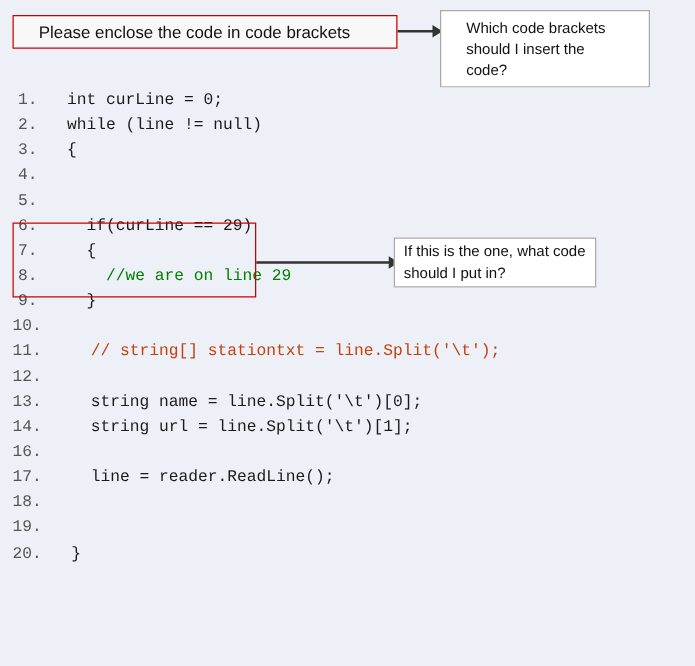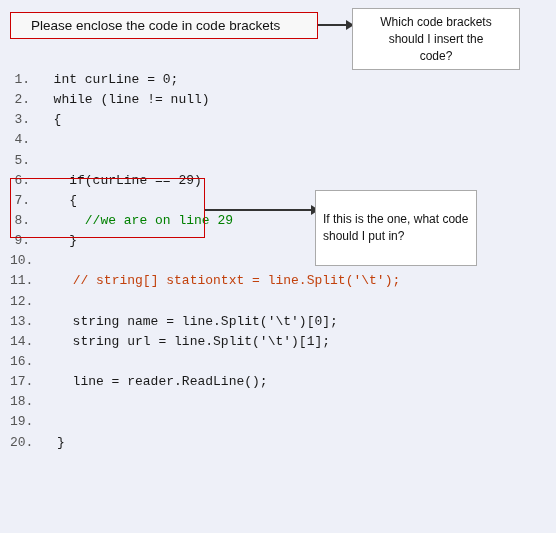--- a/index.html
+++ b/index.html
@@ -82,21 +82,20 @@
       top: 8px;
       left: 352px;
       border: 1.5px solid #aaa;
       background: #fff;
       padding: 5px 20px;
       font-family: Arial, sans-serif;
       font-size: 12px;
       color: #111;
       width: 168px;
       line-height: 1.4;
-      text-align: center;
     }
 
     
     .highlight-box {
       position: absolute;
       border: 1.5px solid #cc0000;
       background: transparent;
       pointer-events: none;
     }
 
@@ -114,21 +113,21 @@
       border-left: 8px solid #333;
       border-top: 5px solid transparent;
       border-bottom: 5px solid transparent;
     }
 
     
     .tooltip-mid {
       position: absolute;
       border: 1.5px solid #aaa;
       background: #fff;
-      padding: 20px 7px;
+      padding: 2px 7px;
       font-family: Arial, sans-serif;
       font-size: 12px;
       color: #111;
       width: 162px;
       line-height: 1.4;
     }
   </style>
 </head>
 <body>
 

